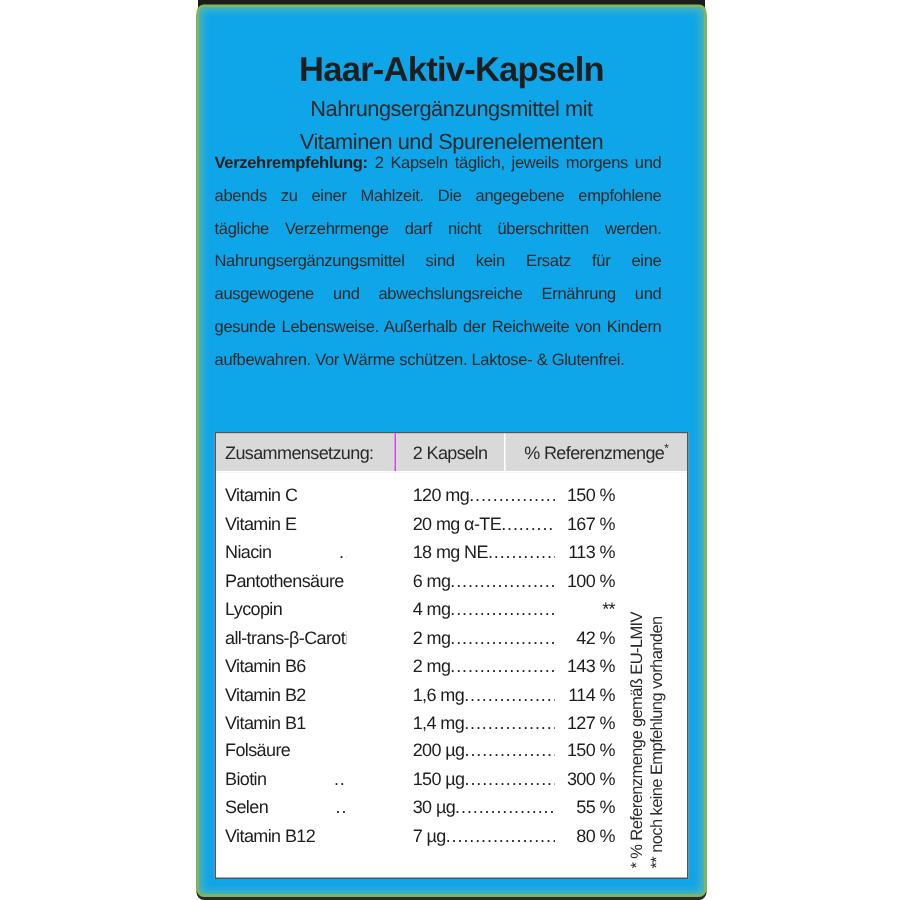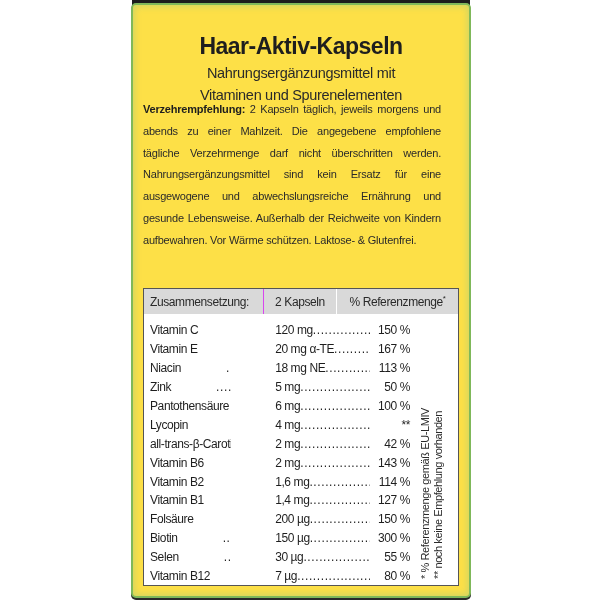--- a/index.html
+++ b/index.html
@@ -1,20 +1,20 @@
 <!DOCTYPE html>
 <html><head>
 <meta charset="utf-8">
 <style>
   html, body { margin: 0; padding: 0; background: #ffffff; }
   body { width: 600px; height: 600px; position: relative; overflow: hidden; font-family: "Liberation Sans", sans-serif; }
   .backdrop-top { position: absolute; left: 132px; top: 0; width: 338px; height: 6px; background: #1c1c1c; }
   .card {
     position: absolute; left: 131px; top: 3px; width: 336px; height: 591px;
-    background: #fde047;
+    background: #0ea5e9;
     border: 2px solid #7fb85a;
     border-radius: 5px;
     box-shadow: inset 0 0 6px 2px rgba(160, 200, 130, 0.45), 0 2px 0 #2a2a2a;
   }
   .title {
     position: absolute; left: 0; right: 0; top: 28px; text-align: center;
     font-family: "Liberation Sans", sans-serif; font-weight: bold; font-size: 23px; color: #1e1e1e;
     letter-spacing: -0.5px;
   }
   .subtitle {
@@ -119,31 +119,20 @@
             <span class="dots"></span>
           </div>
           <div class="cell-amt">
             <span class="amt">18 mg NE</span>
             <span class="dots"></span>
           </div>
           <div class="cell-pct">113 %</div>
         </div>
       <div class="row">
           <div class="cell-name">
-            <span class="nm">Zink</span>
-            <span class="dots"></span>
-          </div>
-          <div class="cell-amt">
-            <span class="amt">5 mg</span>
-            <span class="dots"></span>
-          </div>
-          <div class="cell-pct">50 %</div>
-        </div>
-      <div class="row">
-          <div class="cell-name">
             <span class="nm">Pantothensäure</span>
             <span class="dots"></span>
           </div>
           <div class="cell-amt">
             <span class="amt">6 mg</span>
             <span class="dots"></span>
           </div>
           <div class="cell-pct">100 %</div>
         </div>
       <div class="row">

